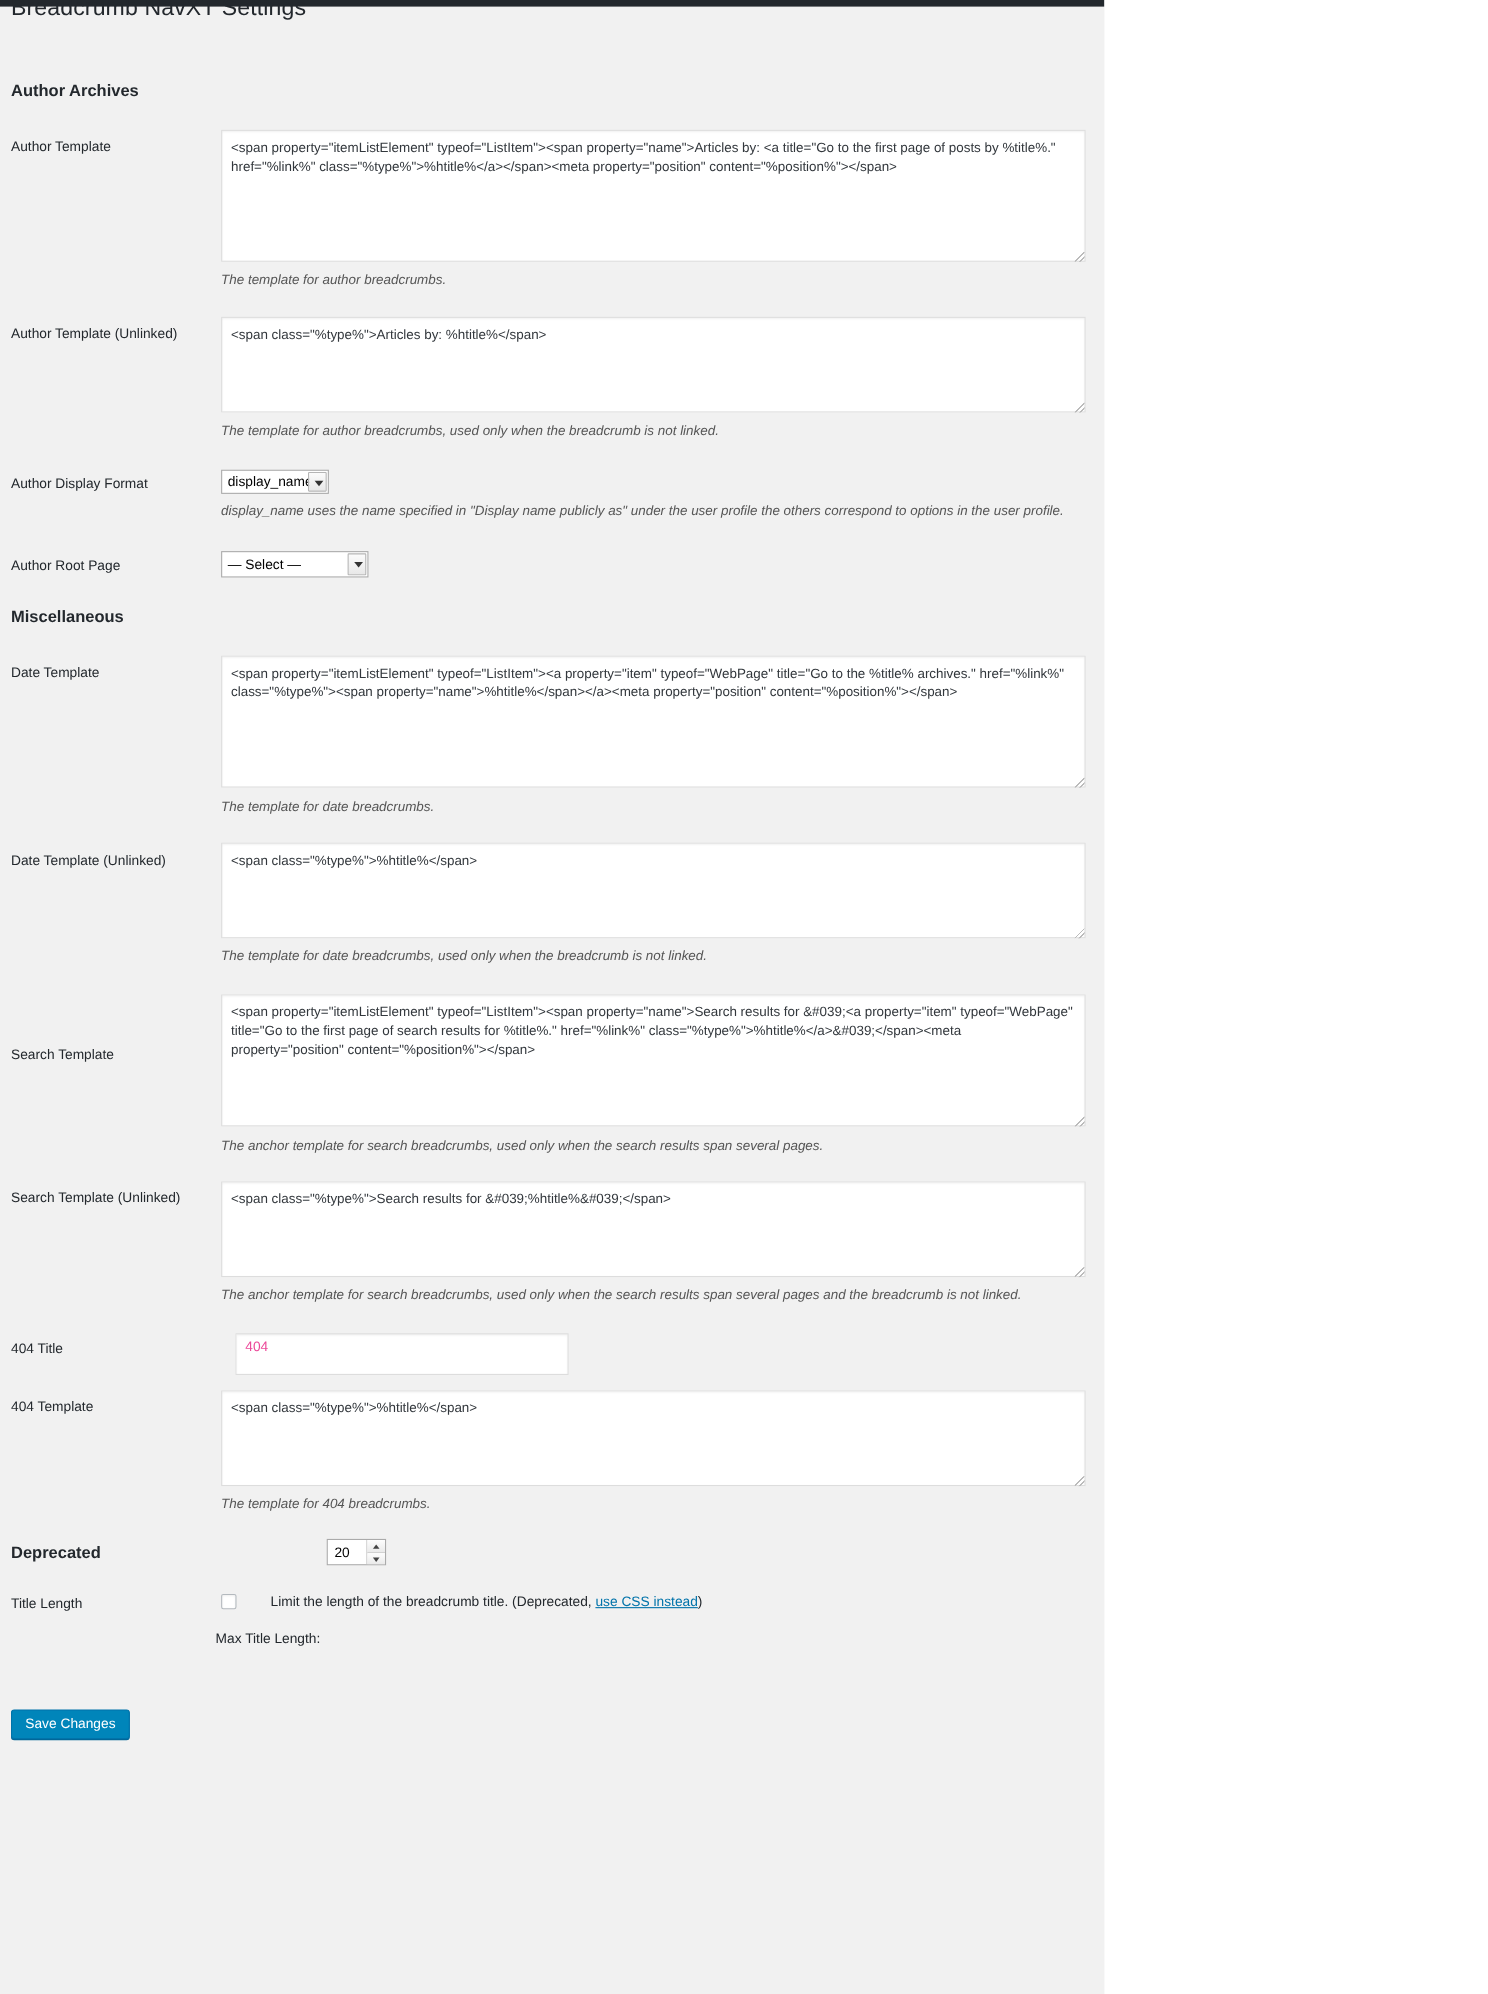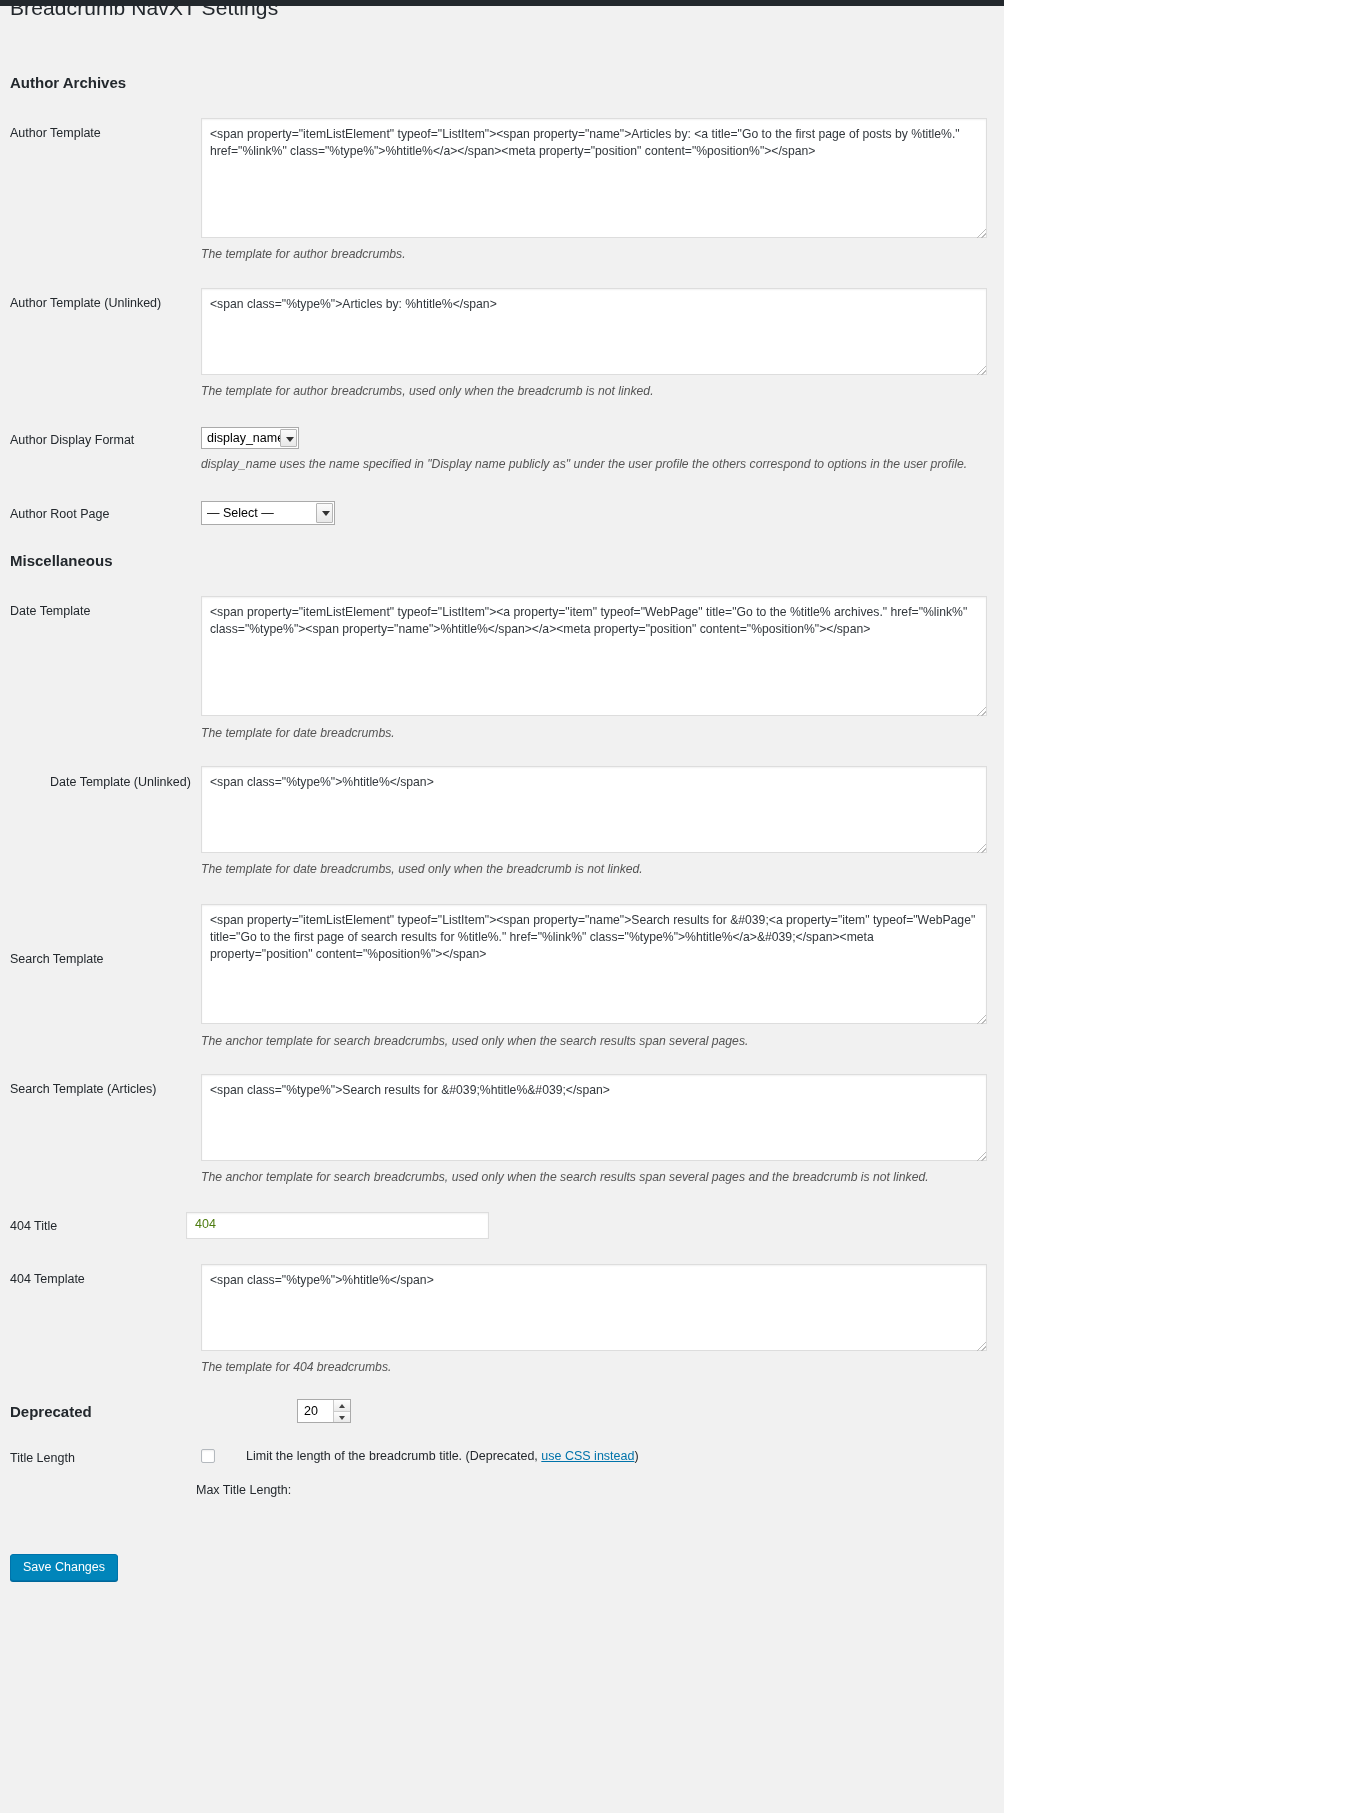--- a/index.html
+++ b/index.html
@@ -139,28 +139,28 @@
   .sel .arrowbox::after {
     content: "";
     position: absolute;
     left: 5px; top: 7px;
     border-left: 4px solid transparent;
     border-right: 4px solid transparent;
     border-top: 5px solid #333;
   }
   .txt-input {
     position: absolute;
-    left: 186px;
+    left: 214px;
     background: #fff;
     border: 1px solid #ddd;
     box-shadow: inset 0 1px 2px rgba(0,0,0,0.06);
     font-size: 12.5px;
-    color: #4d7c0f;
+    color: #ec4899;
     padding: 4px 8px;
-    height: 27px;
+    height: 38px;
     font-family: "Liberation Sans", sans-serif;
   }
   .checkbox {
     position: absolute;
     width: 14px; height: 14px;
     background: #fff;
     border: 1px solid #b4b9be;
     border-radius: 2px;
     box-shadow: inset 0 1px 2px rgba(0,0,0,0.07);
   }
@@ -271,31 +271,31 @@
       <span class="arrowbox" style="height:20px;"></span>
     </div>
 
     <div class="section-head" style="top:552px;">Miscellaneous</div>
 
     <div class="field-label" style="top:604px;">Date Template</div>
     <div class="ta" style="top:596px; height:120px;">&lt;span property="itemListElement" typeof="ListItem"&gt;&lt;a property="item" typeof="WebPage" title="Go to the %title% archives." href="%link%" class="%type%"&gt;&lt;span property="name"&gt;%htitle%&lt;/span&gt;&lt;/a&gt;&lt;meta property="position" content="%position%"&gt;&lt;/span&gt;</div>
     <div class="resize-grip" style="left:977px; top:707px;"></div>
     <div class="desc" style="top:726px;text-align:right;">The template for date breadcrumbs.</div>
 
-    <div class="field-label" style="top:775px;margin-left:40px;">Date Template (Unlinked)</div>
+    <div class="field-label" style="top:775px;">Date Template (Unlinked)</div>
     <div class="ta" style="top:766px; height:87px;">&lt;span class="%type%"&gt;%htitle%&lt;/span&gt;</div>
     <div class="resize-grip" style="left:977px; top:844px;"></div>
     <div class="desc" style="top:862px;">The template for date breadcrumbs, used only when the breadcrumb is not linked.</div>
 
     <div class="field-label" style="top:912px;margin-top:40px;">Search Template</div>
     <div class="ta" style="top:904px; height:120px;">&lt;span property="itemListElement" typeof="ListItem"&gt;&lt;span property="name"&gt;Search results for &amp;#039;&lt;a property="item" typeof="WebPage" title="Go to the first page of search results for %title%." href="%link%" class="%type%"&gt;%htitle%&lt;/a&gt;&amp;#039;&lt;/span&gt;&lt;meta property="position" content="%position%"&gt;&lt;/span&gt;</div>
     <div class="resize-grip" style="left:977px; top:1015px;"></div>
     <div class="desc" style="top:1034px;">The anchor template for search breadcrumbs, used only when the search results span several pages.</div>
 
-    <div class="field-label" style="top:1082px;">Search Template (Articles)</div>
+    <div class="field-label" style="top:1082px;">Search Template (Unlinked)</div>
     <div class="ta" style="top:1074px; height:87px;">&lt;span class="%type%"&gt;Search results for &amp;#039;%htitle%&amp;#039;&lt;/span&gt;</div>
     <div class="resize-grip" style="left:977px; top:1152px;"></div>
     <div class="desc" style="top:1170px;">The anchor template for search breadcrumbs, used only when the search results span several pages and the breadcrumb is not linked.</div>
 
     <div class="field-label" style="top:1219px;">404 Title</div>
     <div class="txt-input" style="top:1212px; width:303px;">404</div>
 
     <div class="field-label" style="top:1272px;">404 Template</div>
     <div class="ta" style="top:1264px; height:87px;">&lt;span class="%type%"&gt;%htitle%&lt;/span&gt;</div>
     <div class="resize-grip" style="left:977px; top:1342px;"></div>

